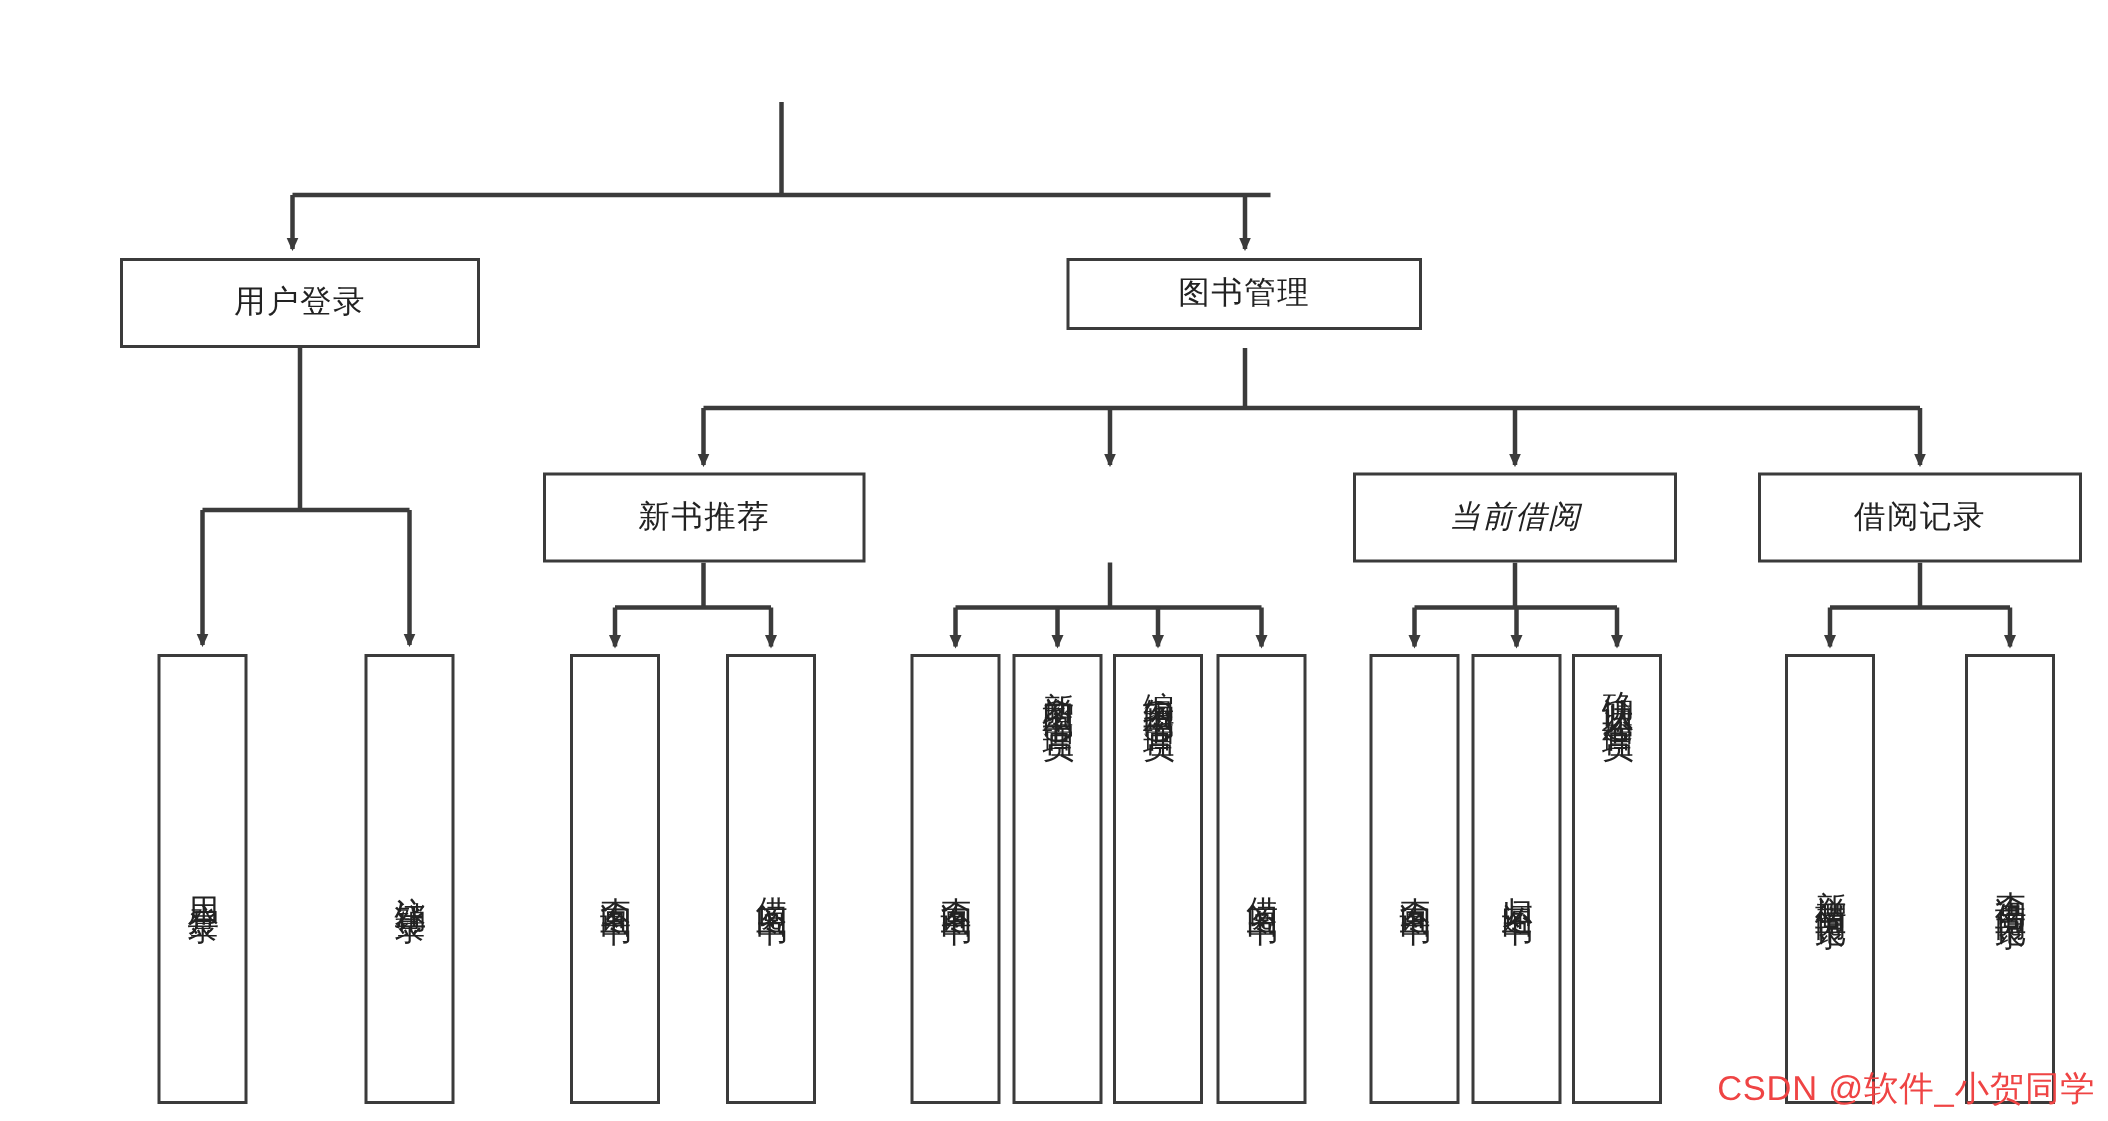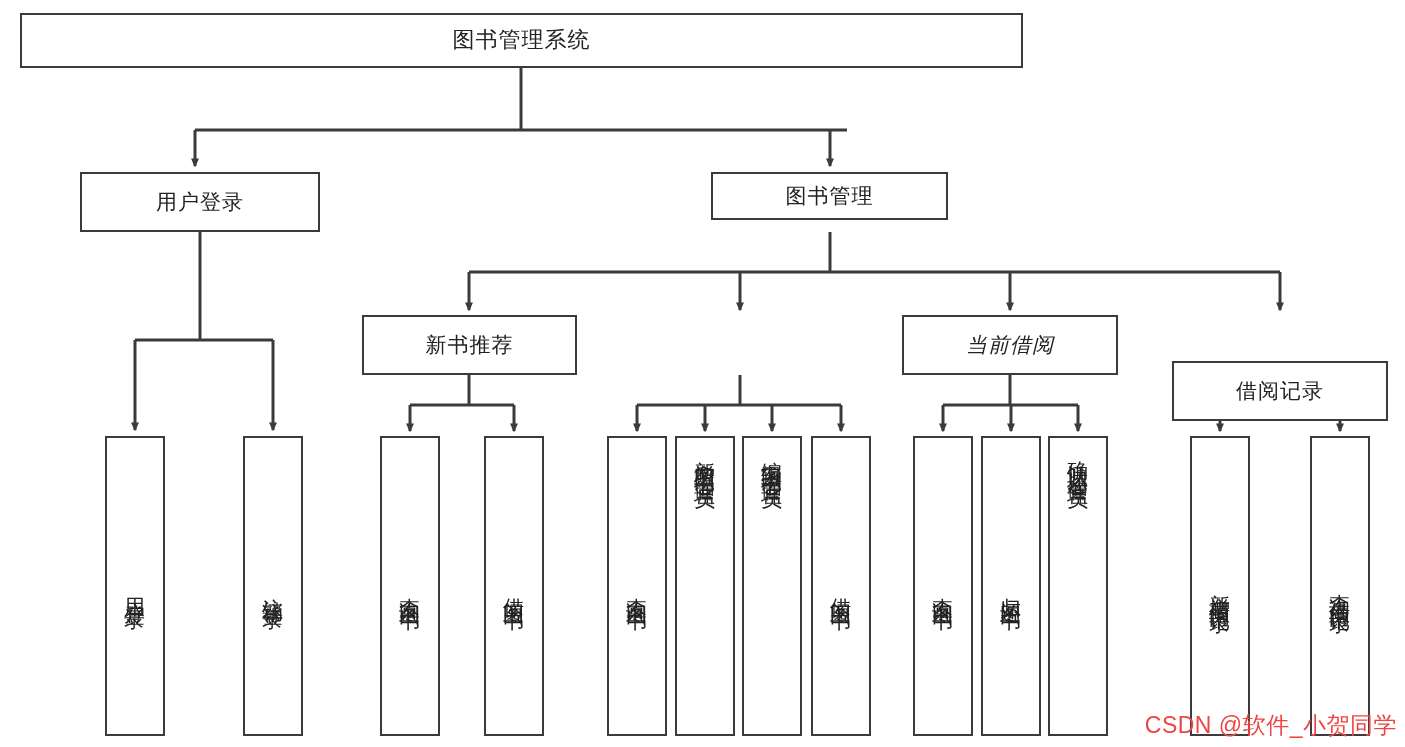--- a/index.html
+++ b/index.html
@@ -121,38 +121,35 @@
       <path d="M1011,405 L1011,431" marker-end="url(#arrowhead)"></path>
       <path d="M1078,405 L1078,431" marker-end="url(#arrowhead)"></path>
 
       <path d="M1280,375 L1280,405"></path>
       <path d="M1220,405 L1340,405"></path>
       <path d="M1220,405 L1220,431" marker-end="url(#arrowhead)"></path>
       <path d="M1340,405 L1340,431" marker-end="url(#arrowhead)"></path>
     </g>
   </svg>
 
-  <div class="node node-h node-root" style="left:20px; top:13px; width:1003px; height:55px;">
-    <span>图书管理系统</span>
-  </div>
 
   <div class="node node-h" style="left:80px; top:172px; width:240px; height:60px;">
     <span>用户登录</span>
   </div>
   <div class="node node-h" style="left:711px; top:172px; width:237px; height:48px;">
     <span>图书管理</span>
   </div>
 
   <div class="node node-h" style="left:362px; top:315px; width:215px; height:60px;">
     <span>新书推荐</span>
   </div>
   <div class="node node-h" style="left:902px; top:315px; width:216px; height:60px;font-style:italic;">
     <span>当前借阅</span>
   </div>
-  <div class="node node-h" style="left:1172px; top:315px; width:216px; height:60px;margin-top:46px;">
+  <div class="node node-h" style="left:1172px; top:315px; width:216px; height:60px;">
     <span>借阅记录</span>
   </div>
 
   <div class="node node-v" style="left:105px; top:436px; width:60px; height:300px;">
     <span class="vtext vtext-mid">用户登录</span>
   </div>
   <div class="node node-v" style="left:243px; top:436px; width:60px; height:300px;">
     <span class="vtext vtext-mid">注销登录</span>
   </div>
 

